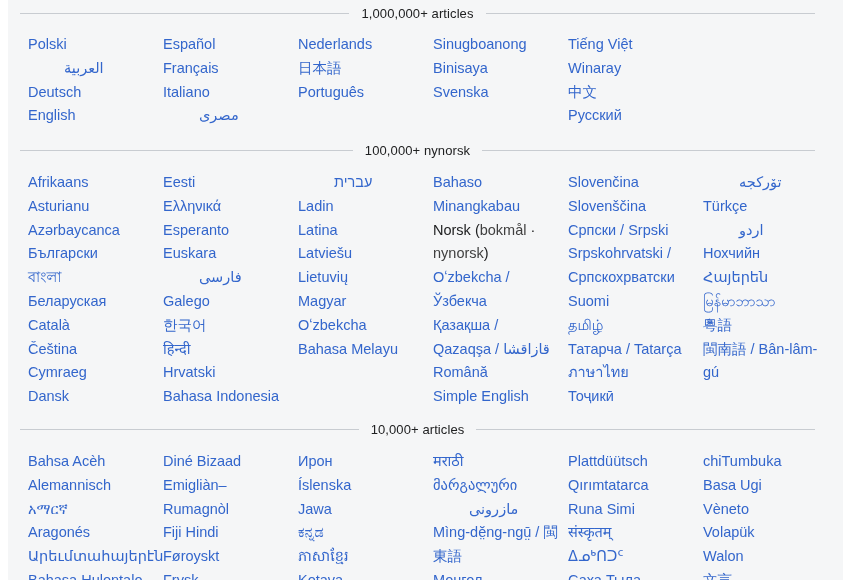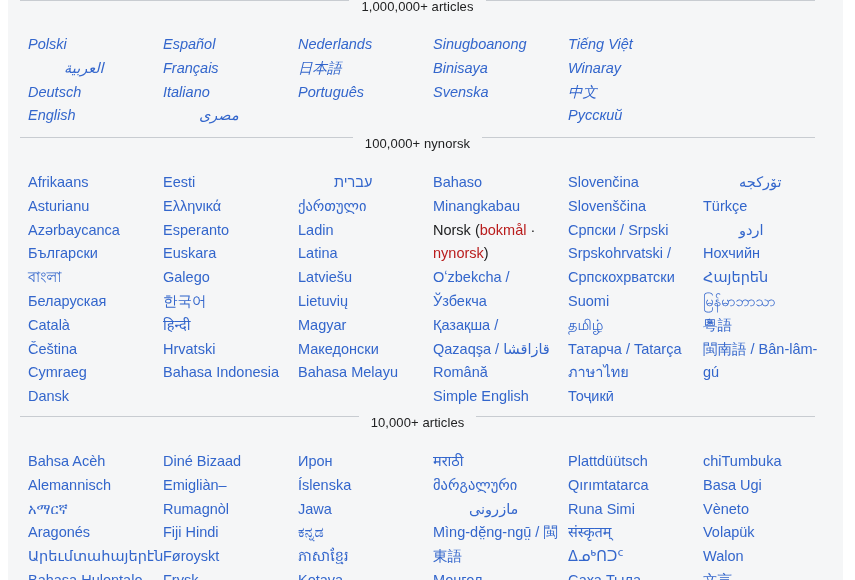--- a/index.html
+++ b/index.html
@@ -36,20 +36,21 @@
 
   .section {
     position: relative;
     width: 835px;
     box-sizing: border-box;
   }
 
   
   .sec-head {
     display: flex;
+    align-items: center;
     gap: 12px;
     padding: 0 20px;
     height: 26px;
     box-sizing: border-box;
   }
   .sec-head .rule {
     flex: 1 1 auto;
     height: 1px;
     background: #c8ccd1;
   }
@@ -86,33 +87,33 @@
   }
 
   
   .lang-composite {
     display: block;
     font-size: 14.5px;
     line-height: 23.8px;
     color: #202122;
   }
   .lang-composite a {
-    color: #b91c1c;
+    color: #404040;
     text-decoration: none;
   }
   .lang-composite .sep { color: #202122; }
 
   .rtl { direction: rtl; unicode-bidi: isolate; text-align: left; margin-left: 36px; }
 
   
   #sec-1m  { position: absolute; left: 0;  top: 0;   }
   #sec-100k{ position: absolute; left: 0;  top: 137px; }
   #sec-10k { position: absolute; left: 0;  top: 416px; }
 
-  #sec-1m .langs   { padding-top: 7px; font-style: italic; }
+  #sec-1m .langs   { padding-top: 7px; }
   #sec-100k .langs { padding-top: 8px; }
   #sec-10k .langs  { padding-top: 8px; }
 </style>
 </head>
 <body>
 
 <div id="page">
   <div id="canvas"></div>
 
   <div class="section" id="sec-1m">
@@ -171,35 +172,35 @@
           <a href="#" class="lang">Català</a>
           <a href="#" class="lang">Čeština</a>
           <a href="#" class="lang">Cymraeg</a>
           <a href="#" class="lang">Dansk</a>
         </div>
         <div class="col">
           <a href="#" class="lang">Eesti</a>
           <a href="#" class="lang">Ελληνικά</a>
           <a href="#" class="lang">Esperanto</a>
           <a href="#" class="lang">Euskara</a>
+          <a href="#" class="lang rtl">فارسی</a>
           <a href="#" class="lang">Galego</a>
           <a href="#" class="lang">한국어</a>
           <a href="#" class="lang">हिन्दी</a>
           <a href="#" class="lang">Hrvatski</a>
           <a href="#" class="lang">Bahasa Indonesia</a>
         </div>
         <div class="col">
           <a href="#" class="lang rtl">עברית</a>
-          <a href="#" class="lang">ქართული</a>
           <a href="#" class="lang">Ladin</a>
           <a href="#" class="lang">Latina</a>
           <a href="#" class="lang">Latviešu</a>
           <a href="#" class="lang">Lietuvių</a>
           <a href="#" class="lang">Magyar</a>
-          <a href="#" class="lang">Македонски</a>
+          <a href="#" class="lang">Oʻzbekcha</a>
           <a href="#" class="lang">Bahasa Melayu</a>
         </div>
         <div class="col">
           <a href="#" class="lang">Bahaso Minangkabau</a>
           <div class="lang-composite"><span>Norsk (</span><a href="#">bokmål</a><span class="sep"> · </span><a href="#">nynorsk</a><span>)</span></div>
           <a href="#" class="lang">Oʻzbekcha / Ўзбекча</a>
           <a href="#" class="lang">Қазақша / Qazaqşa / قازاقشا</a>
           <a href="#" class="lang">Română</a>
           <a href="#" class="lang">Simple English</a>
         </div>

